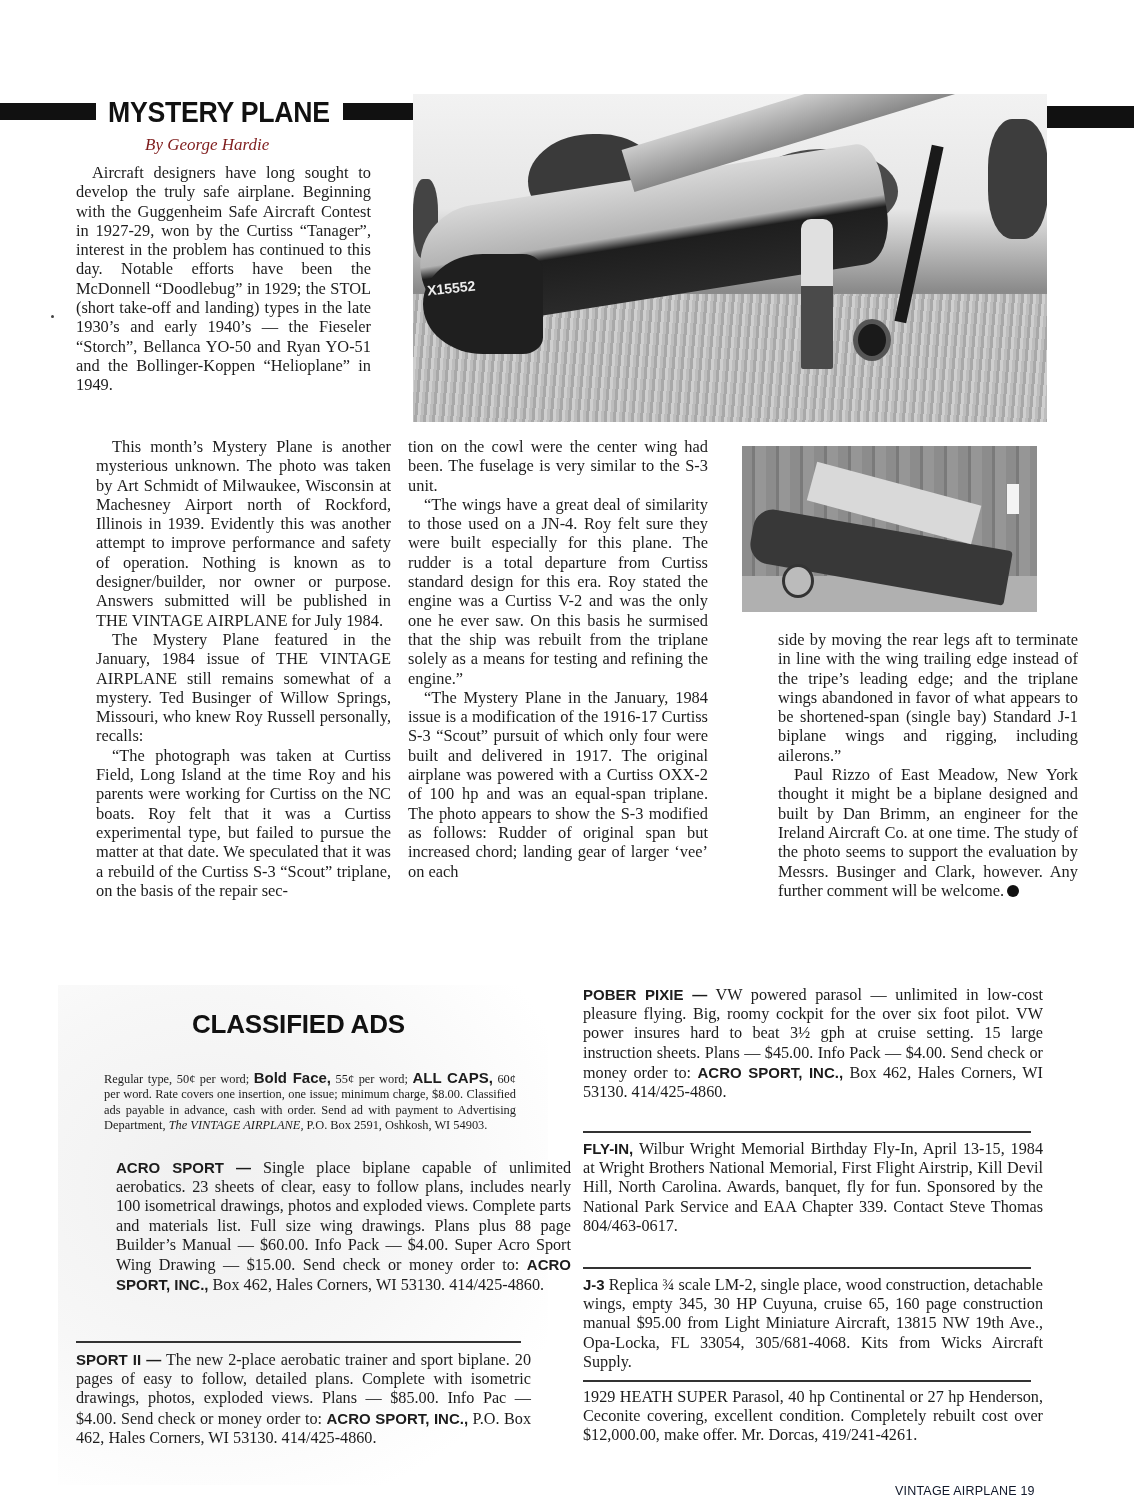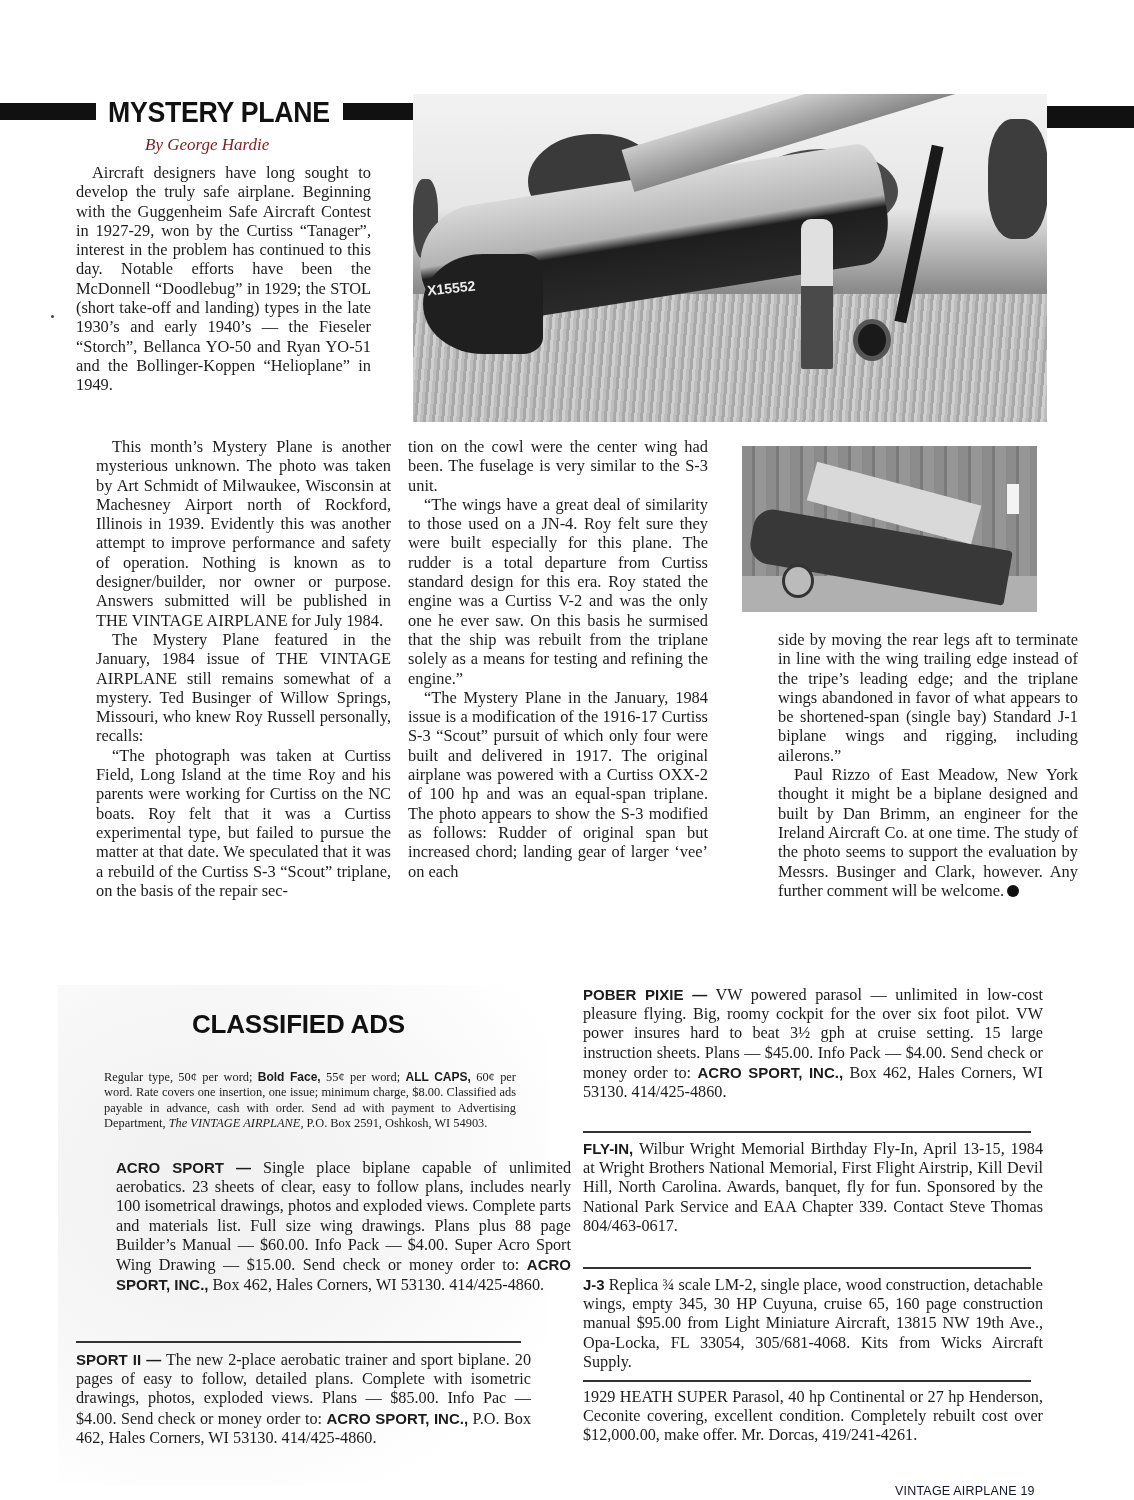--- a/index.html
+++ b/index.html
@@ -42,21 +42,21 @@
   .photo-small .floor { position: absolute; left: 0; top: 130px; width: 100%; height: 36px; background: #b0b0b0; }
   .photo-small .window { position: absolute; left: 265px; top: 38px; width: 12px; height: 30px; background: #f3f3f3; }
   .photo-small .upperwing { position: absolute; left: 70px; top: 15px; width: 170px; height: 40px; background: #d9d9d9; transform: rotate(15deg); transform-origin: left; }
   .photo-small .body { position: absolute; left: 10px; top: 60px; width: 260px; height: 55px; background: #383838; transform: rotate(10deg); transform-origin: left; border-radius: 20px 4px 4px 20px; }
   .photo-small .wheel { position: absolute; left: 40px; top: 118px; width: 32px; height: 34px; border-radius: 50%; background: #bbb; border: 3px solid #333; }
 
   
   .classified-bg { position: absolute; left: 58px; top: 985px; width: 490px; height: 500px; background: radial-gradient(ellipse at 30% 40%, #f0f0f0 0%, #f7f7f7 45%, #ffffff 80%); }
   .cls-title { position: absolute; left: 192px; top: 1009px; font-family: "Liberation Sans", sans-serif; font-weight: bold; font-size: 26px; color: #111; letter-spacing: -0.2px; }
   .cls-rates { position: absolute; left: 104px; top: 1070px; width: 412px; font-size: 12.4px; line-height: 15.4px; text-align: justify; color: #1c1c1c; }
-  .cls-rates .b { font-family: "Liberation Sans", sans-serif; font-weight: bold; font-size: 12px; }
+  .cls-rates .b { font-family: "Liberation Sans", sans-serif; font-weight: bold; font-size: 15px; }
   .cls-rates .i { font-style: italic; }
 
   .ad { position: absolute; font-size: 16.2px; line-height: 19.2px; text-align: justify; color: #1c1c1c; }
   .ad .kw { font-family: "Liberation Sans", sans-serif; font-weight: bold; font-size: 15px; }
   .ad-rule { position: absolute; height: 1.5px; background: #333; }
 
   .ad-acro { left: 76px; top: 1158px; width: 455px; margin-left: 40px; }
   .rule1 { left: 76px; top: 1341px; width: 445px; }
   .ad-acro2 { left: 76px; top: 1350px; width: 455px; }
 

